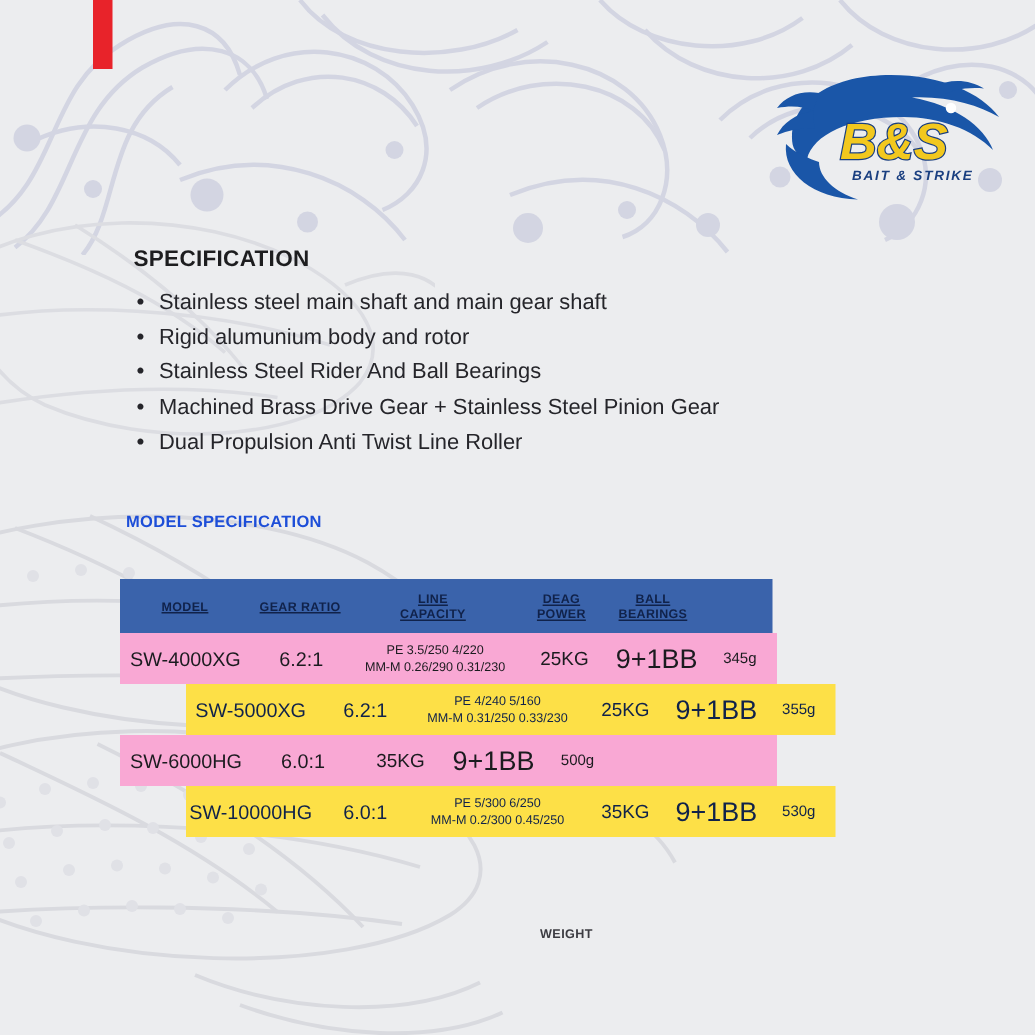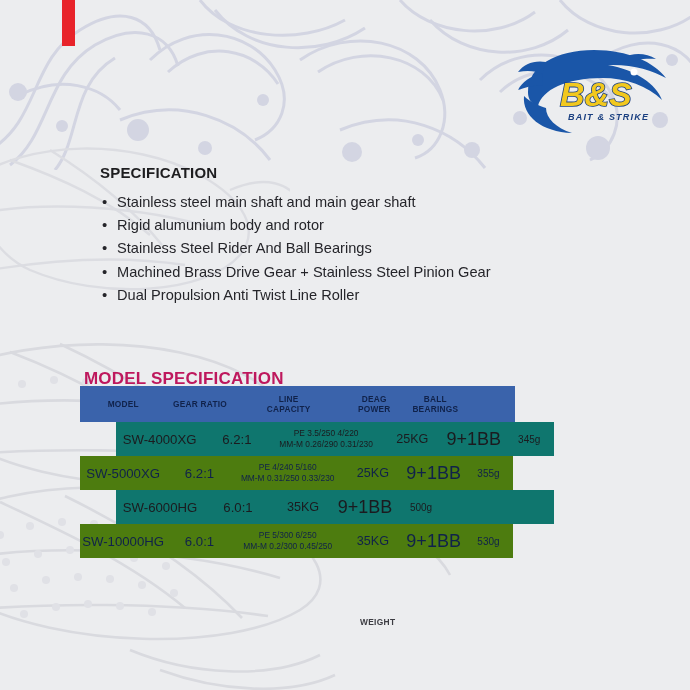--- a/index.html
+++ b/index.html
@@ -67,21 +67,21 @@
     position: absolute;
     left: 516px;
     top: 44px;
     width: 158px;
     height: 92px;
   }
 
   
   .spec-section {
     position: absolute;
-    left: 100px;
+    left: 89px;
     top: 164px;
     width: 470px;
   }
   .spec-heading {
     font-size: 15px;
     font-weight: bold;
     color: #1d1d1f;
     letter-spacing: 0.2px;
     margin-bottom: 10px;
   }
@@ -103,24 +103,24 @@
     left: 2px;
     top: -1px;
     font-size: 15px;
     color: #25252a;
   }
 
   
   .model-heading {
     position: absolute;
     left: 84px;
-    top: 369px;
-    font-size: 17px;
-    font-weight: bold;
-    color: #be185d;
+    top: 342px;
+    font-size: 11px;
+    font-weight: bold;
+    color: #1d4ed8;
     letter-spacing: 0.2px;
   }
 
   .table-wrap {
     position: absolute;
     left: 80px;
     top: 386px;
     width: 438px;
   }
   .trow {
@@ -134,23 +134,24 @@
     height: 36px;
     width: 435px;
   }
   .thead .cell {
     color: #10224a;
     font-size: 8.3px;
     font-weight: bold;
     letter-spacing: 0.25px;
     text-align: center;
     line-height: 10px;
-  }
-  .row-white { background: #0f766e; width: 438px; margin-left: 36px; }
-  .row-blue  { background: #4d7c0f; width: 433px; }
+    text-decoration: underline;
+  }
+  .row-white { background: #f9a8d4; width: 438px; }
+  .row-blue  { background: #fde047; width: 433px; margin-left: 44px; }
   .row-white .cell { color: #1b1b1f; }
   .row-blue  .cell { color: #10224a; }
 
   .cell { box-sizing: border-box; text-align: center; }
   .c-model    { width: 88px; font-size: 13.2px; }
   .c-gear     { width: 68px; font-size: 13.2px; }
   .c-line     { width: 112px; font-size: 8.4px; line-height: 11.5px; }
   .c-drag     { width: 62px; font-size: 12.6px; }
   .c-ball     { width: 62px; font-size: 18px; text-align: center; }
   .c-weight   { width: 50px; font-size: 10px; }

